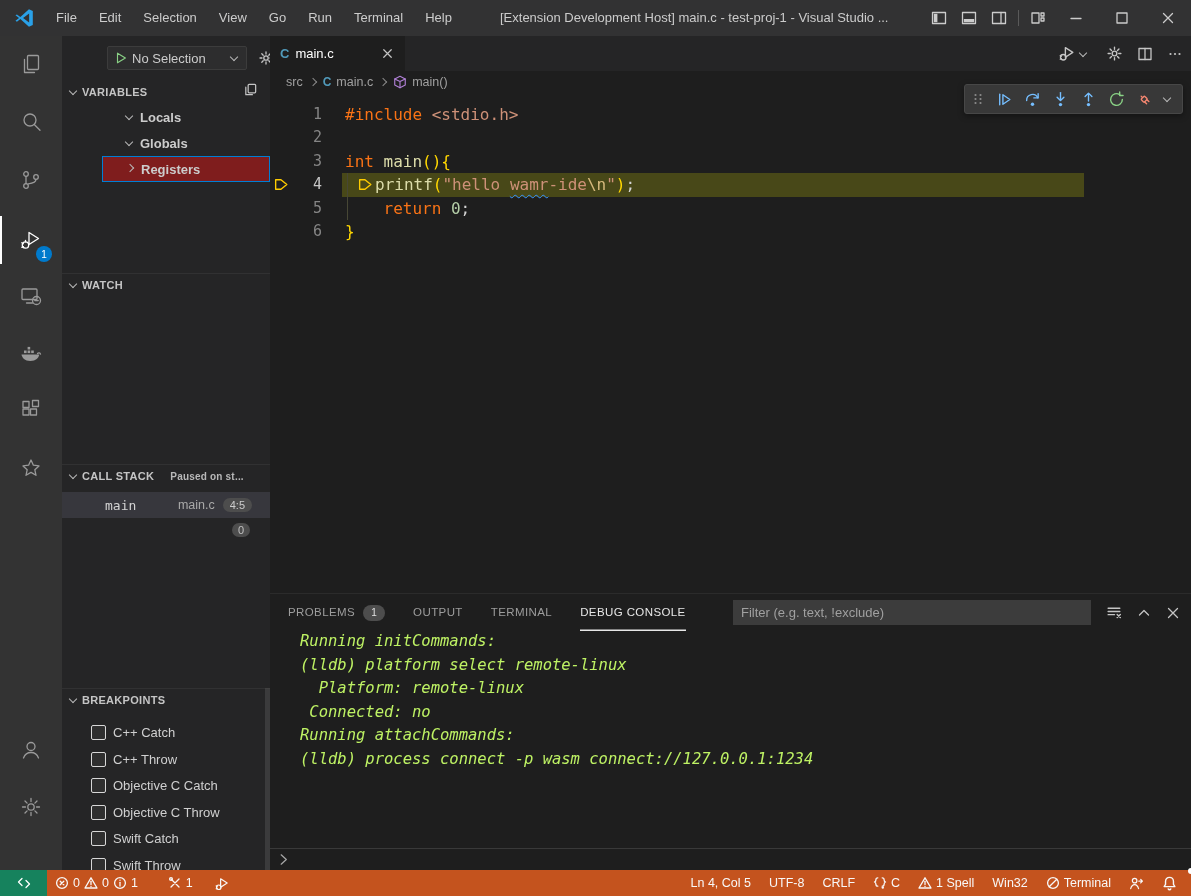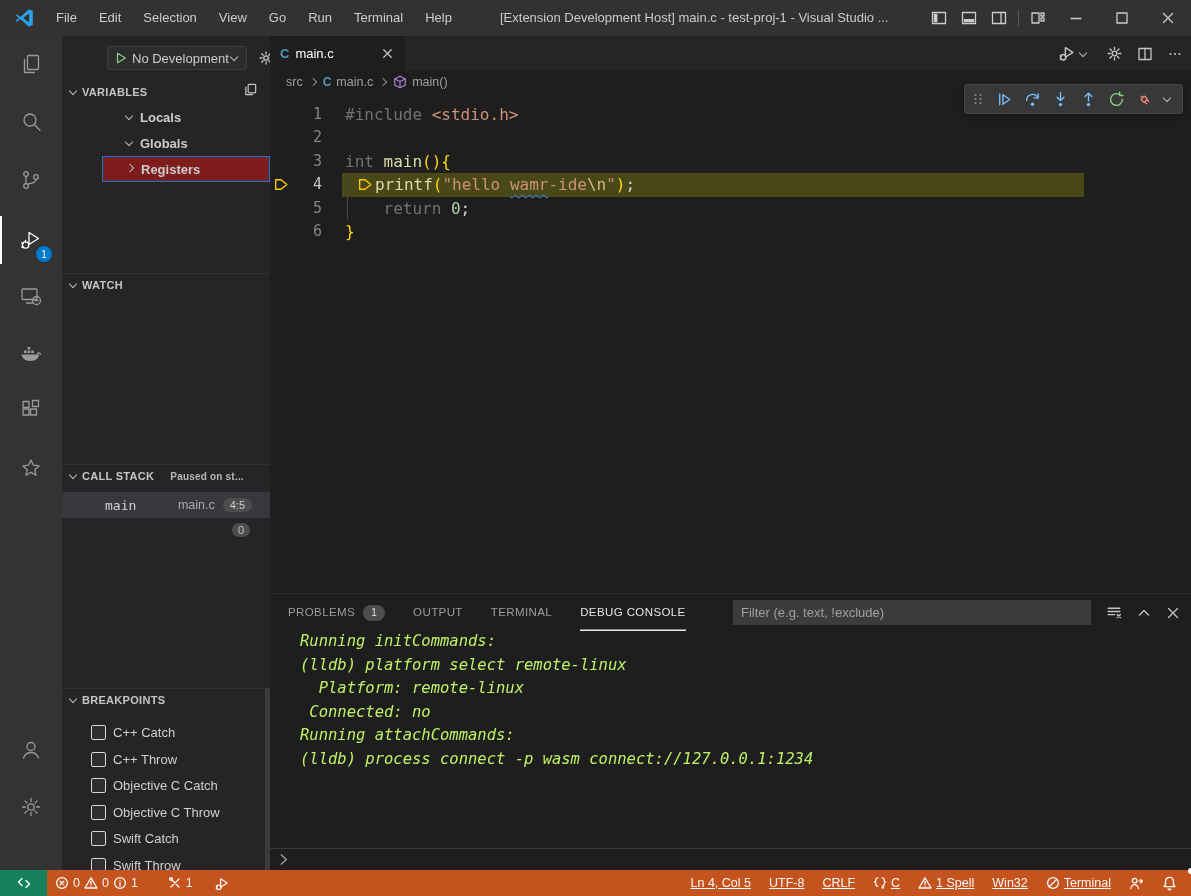--- a/index.html
+++ b/index.html
@@ -65,21 +65,21 @@
   .cube{color:#b180d7;margin-right:5px;}
   .code{position:absolute;top:57px;left:0;right:0;bottom:0;padding-top:10px;font-size:16px;line-height:23.4px;}
   .cl{position:relative;height:23.4px;display:flex;align-items:center;white-space:pre;font-family:"DejaVu Sans Mono","Liberation Mono",monospace;}
   .glyph{width:22px;height:23.4px;display:flex;align-items:center;justify-content:center;flex:none;}
   .lnum{width:30px;text-align:right;color:#858585;flex:none;font-size:15px;}
   .lpad{width:23px;flex:none;}
   .cl.cur .lnum{color:#c6c6c6;}
   .hl{position:absolute;left:72px;width:742px;top:0;height:23.4px;background:rgba(255,255,0,0.19);z-index:0;}
   .ct{position:relative;z-index:1;display:flex;align-items:center;}
   .guide{position:absolute;left:77px;top:0;height:23.4px;width:1px;background:#474735;z-index:1;}
-  .tk-kw{color:#737373;} .tk-fn{color:#dcdcaa;} .tk-str{color:#ce9178;}
+  .tk-kw{color:#f97316;} .tk-fn{color:#dcdcaa;} .tk-str{color:#ce9178;}
   .tk-esc{color:#d7ba7d;} .tk-br{color:#ffd700;} .tk-num{color:#b5cea8;} .tk-pl{color:#d4d4d4;}
   .misspell{text-decoration:underline wavy #3794ff 1px;text-underline-offset:4px;}
   .arrow-ic{color:#ffcc00;}
   .ind{width:12px;flex:none;}
   .dbg-toolbar{position:absolute;top:48px;right:8px;height:28px;background:#383838;border:1px solid #474747;border-radius:3px;box-shadow:0 2px 6px rgba(0,0,0,.4);display:flex;align-items:center;padding:0 6px;gap:11px;z-index:40;}
   .dbg-grip{color:#8b8b8b;}
   .dbg-blue{color:#75beff;} .dbg-green{color:#89d185;} .dbg-red{color:#f48771;}
   .dbg-chev{color:#c5c5c5;}
 
   
@@ -94,21 +94,21 @@
   .console{position:absolute;top:36px;left:30px;right:12px;font-size:15.5px;line-height:23.5px;color:#bef264;font-family:"DejaVu Sans Mono","Liberation Mono",monospace;font-style:italic;}
   .console div{white-space:pre;}
   .con-input{position:absolute;left:0;right:0;bottom:0;height:21px;border-top:1px solid #393939;display:flex;align-items:center;}
   .con-chev{color:#a8a8a8;margin-left:6px;}
 
   
   .statusbar{position:absolute;left:0;right:0;bottom:0;height:26px;background:#c4531e;display:flex;align-items:center;color:#f8f8f8;font-size:12.5px;z-index:60;}
   .remote{width:47px;height:26px;background:#16825d;display:flex;align-items:center;justify-content:center;color:#fff;}
   .sb-item{display:flex;align-items:center;gap:4px;padding:0 8px;height:26px;}
   .sb-right{margin-left:auto;display:flex;align-items:center;}
-  .sb-right .sb-item{padding:0 9px;text-decoration:underline;}
+  .sb-right .sb-item{padding:0 9px;}
   .bell-wrap{position:relative;}
   .bell-dot{position:absolute;top:-2px;right:-3px;width:6px;height:6px;border-radius:3px;background:#ffffff;}
 
   .edge-bar{position:absolute;left:0;top:218px;width:2px;height:44px;background:#fff;z-index:35;}
 </style>
 </head>
 <body>
 
 <div class="titlebar">
   <svg class="vslogo" width="22" height="22" viewBox="0 0 24 24">
@@ -243,21 +243,21 @@
         <path d="M12 3.5v3M12 17.5v3M3.5 12h3M17.5 12h3M6 6l2.1 2.1M15.9 15.9 18 18M18 6l-2.1 2.1M8.1 15.9 6 18"></path>
       </svg>
     </div>
 </div>
 
 <div class="sidebar">
   <div class="cfg-row">
     <svg class="ico cfg-play" width="14" height="14" viewBox="0 0 16 16">
         <path d="M4 2.5 13 8 4 13.5z"></path>
       </svg>
-    <span class="cfg-label">No Development</span>
+    <span class="cfg-label">No Selection</span>
     <span class="chev" style="margin-right:9px"></span>
   </div>
   <svg class="ico cfg-gear" width="16" height="16" viewBox="0 0 16 16">
       <circle cx="8" cy="8" r="2.2"></circle>
       <path d="M8 2v2M8 12v2M2 8h2M12 8h2M3.8 3.8l1.4 1.4M10.8 10.8l1.4 1.4M12.2 3.8l-1.4 1.4M5.2 10.8l-1.4 1.4"></path>
     </svg>
 
   <div class="sec-head" style="top:44px;border-top:none">
     <span class="chev"></span>
     <span>VARIABLES</span>

